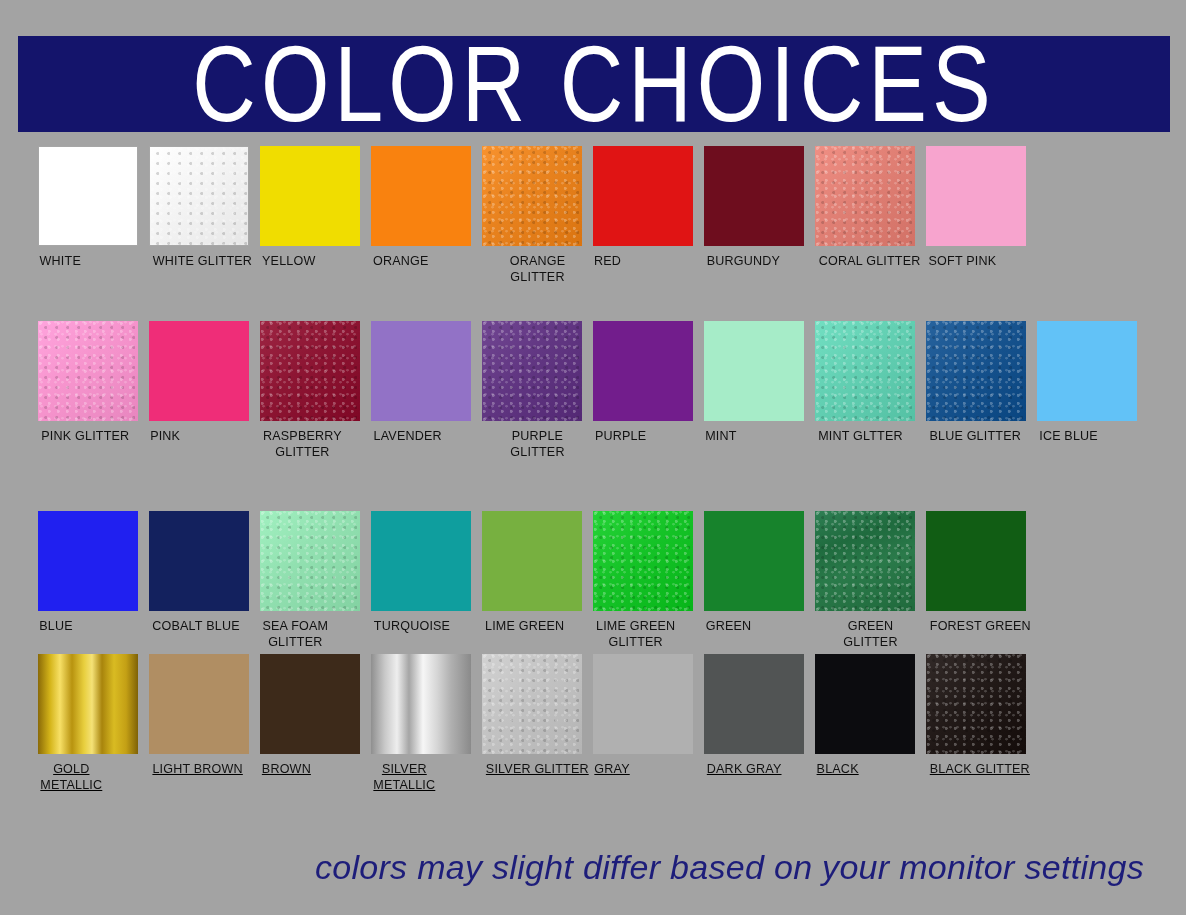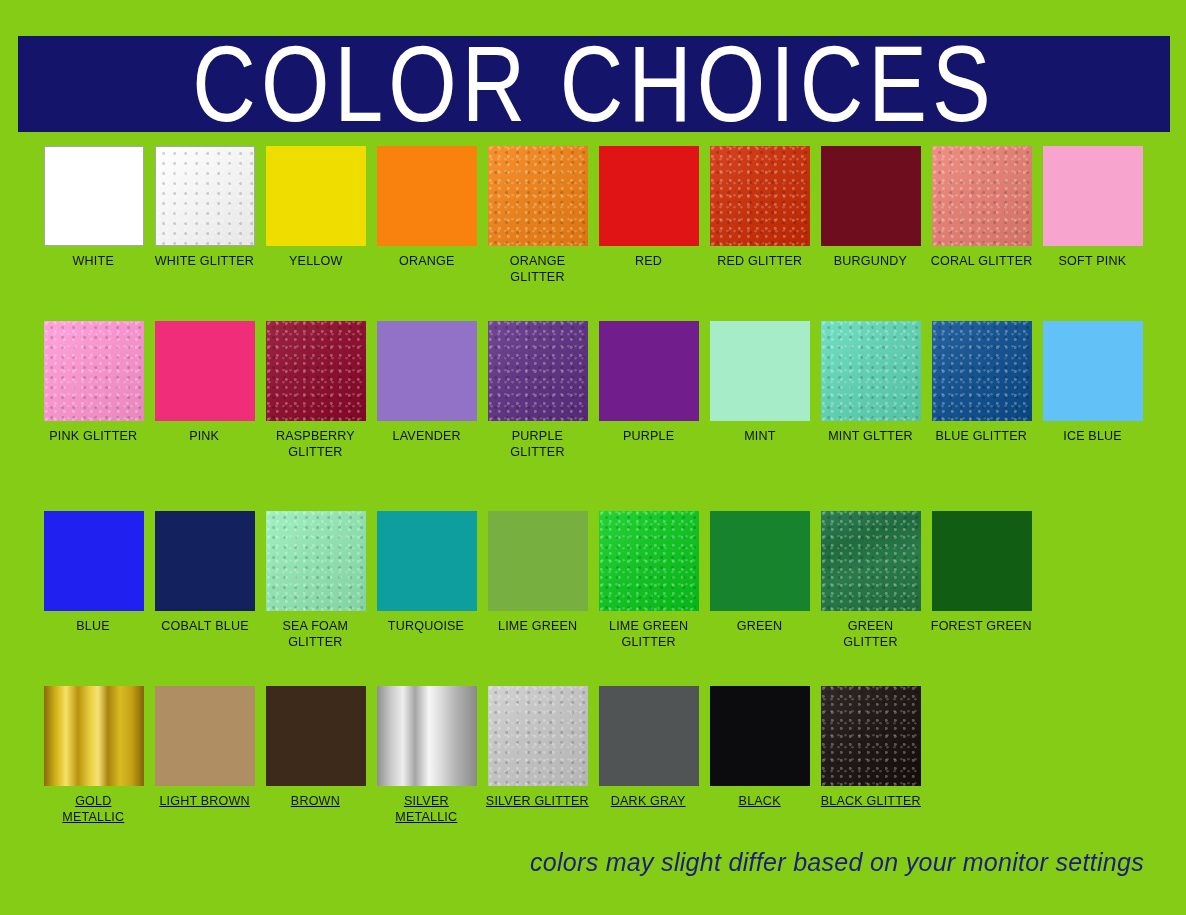--- a/index.html
+++ b/index.html
@@ -12,21 +12,21 @@
     height: 915px;
     font-family: "Liberation Sans", sans-serif;
     overflow: hidden;
     position: relative;
   }
 
   #page {
     position: relative;
     width: 1186px;
     height: 915px;
-    background: #84cc16;
+    background: #a3a3a3;
   }
 
   
   .title-banner {
     position: absolute;
     left: 18px;
     top: 36px;
     width: 1152px;
     height: 96px;
     background: #14146b;
@@ -56,29 +56,29 @@
   }
   .row {
     position: relative;
     display: flex;
     justify-content: flex-start;
     padding-left: 38px;
     box-sizing: border-box;
   }
   .row-1 { height: 175px; }
   .row-2 { height: 190px; }
-  .row-3 { height: 175px; }
+  .row-3 { height: 143px; }
   .row-4 { height: 175px; text-decoration: underline; }
 
   .cell {
     width: 111px;
     flex: 0 0 111px;
     display: flex;
     flex-direction: column;
-    align-items: center;
+    align-items: flex-start;
   }
 
   .swatch {
     width: 100px;
     height: 100px;
     box-sizing: border-box;
     position: relative;
     overflow: hidden;
   }
   .swatch.bordered {
@@ -128,21 +128,21 @@
     pointer-events: none;
   }
 
   
   .footer-note {
     position: absolute;
     right: 42px;
     top: 848px;
     font-family: "Liberation Sans", sans-serif;
     font-style: italic;
-    font-size: 25px;
+    font-size: 34px;
     color: #1d1d7a;
     white-space: nowrap;
     letter-spacing: 0.3px;
   }
 </style>
 </head>
 <body>
 
 <div id="page">
 
@@ -170,24 +170,20 @@
         </div>
         <div class="cell">
           <div class="swatch tex-glitter tex-speckle" style="background: linear-gradient(135deg, rgb(248, 146, 46) 0%, rgb(232, 130, 30) 45%, rgb(218, 116, 16) 100%) rgb(232, 130, 30);"></div>
           <div class="label">ORANGE GLITTER</div>
         </div>
         <div class="cell">
           <div class="swatch" style="background: rgb(224, 20, 20);"></div>
           <div class="label">RED</div>
         </div>
         <div class="cell">
-          <div class="swatch tex-glitter tex-speckle" style="background: linear-gradient(135deg, rgb(214, 68, 32) 0%, rgb(198, 52, 16) 45%, rgb(184, 38, 2) 100%) rgb(198, 52, 16);"></div>
-          <div class="label">RED GLITTER</div>
-        </div>
-        <div class="cell">
           <div class="swatch" style="background: rgb(110, 13, 30);"></div>
           <div class="label">BURGUNDY</div>
         </div>
         <div class="cell">
           <div class="swatch tex-glitter tex-speckle" style="background: linear-gradient(135deg, rgb(240, 143, 132) 0%, rgb(224, 127, 116) 45%, rgb(210, 113, 102) 100%) rgb(224, 127, 116);"></div>
           <div class="label">CORAL GLITTER</div>
         </div>
         <div class="cell">
           <div class="swatch" style="background: rgb(247, 164, 206);"></div>
           <div class="label">SOFT PINK</div>
@@ -293,20 +289,24 @@
         <div class="cell">
           <div class="swatch" style="background: linear-gradient(90deg, rgb(143, 143, 143) 0%, rgb(201, 201, 201) 14%, rgb(238, 238, 238) 26%, rgb(165, 165, 165) 38%, rgb(246, 246, 246) 52%, rgb(214, 214, 214) 66%, rgb(176, 176, 176) 80%, rgb(138, 138, 138) 100%) rgb(189, 189, 189);"></div>
           <div class="label">SILVER
 METALLIC</div>
         </div>
         <div class="cell">
           <div class="swatch tex-glitter tex-speckle" style="background: linear-gradient(135deg, rgb(210, 210, 210) 0%, rgb(194, 194, 194) 45%, rgb(180, 180, 180) 100%) rgb(194, 194, 194);"></div>
           <div class="label">SILVER GLITTER</div>
         </div>
         <div class="cell">
+          <div class="swatch" style="background: rgb(176, 176, 176);"></div>
+          <div class="label">GRAY</div>
+        </div>
+        <div class="cell">
           <div class="swatch" style="background: rgb(81, 84, 84);"></div>
           <div class="label">DARK GRAY</div>
         </div>
         <div class="cell">
           <div class="swatch" style="background: rgb(12, 12, 15);"></div>
           <div class="label">BLACK</div>
         </div>
         <div class="cell">
           <div class="swatch tex-glitter tex-speckle" style="background: linear-gradient(135deg, rgb(50, 42, 40) 0%, rgb(34, 26, 24) 45%, rgb(20, 12, 10) 100%) rgb(34, 26, 24);"></div>
           <div class="label">BLACK GLITTER</div>

